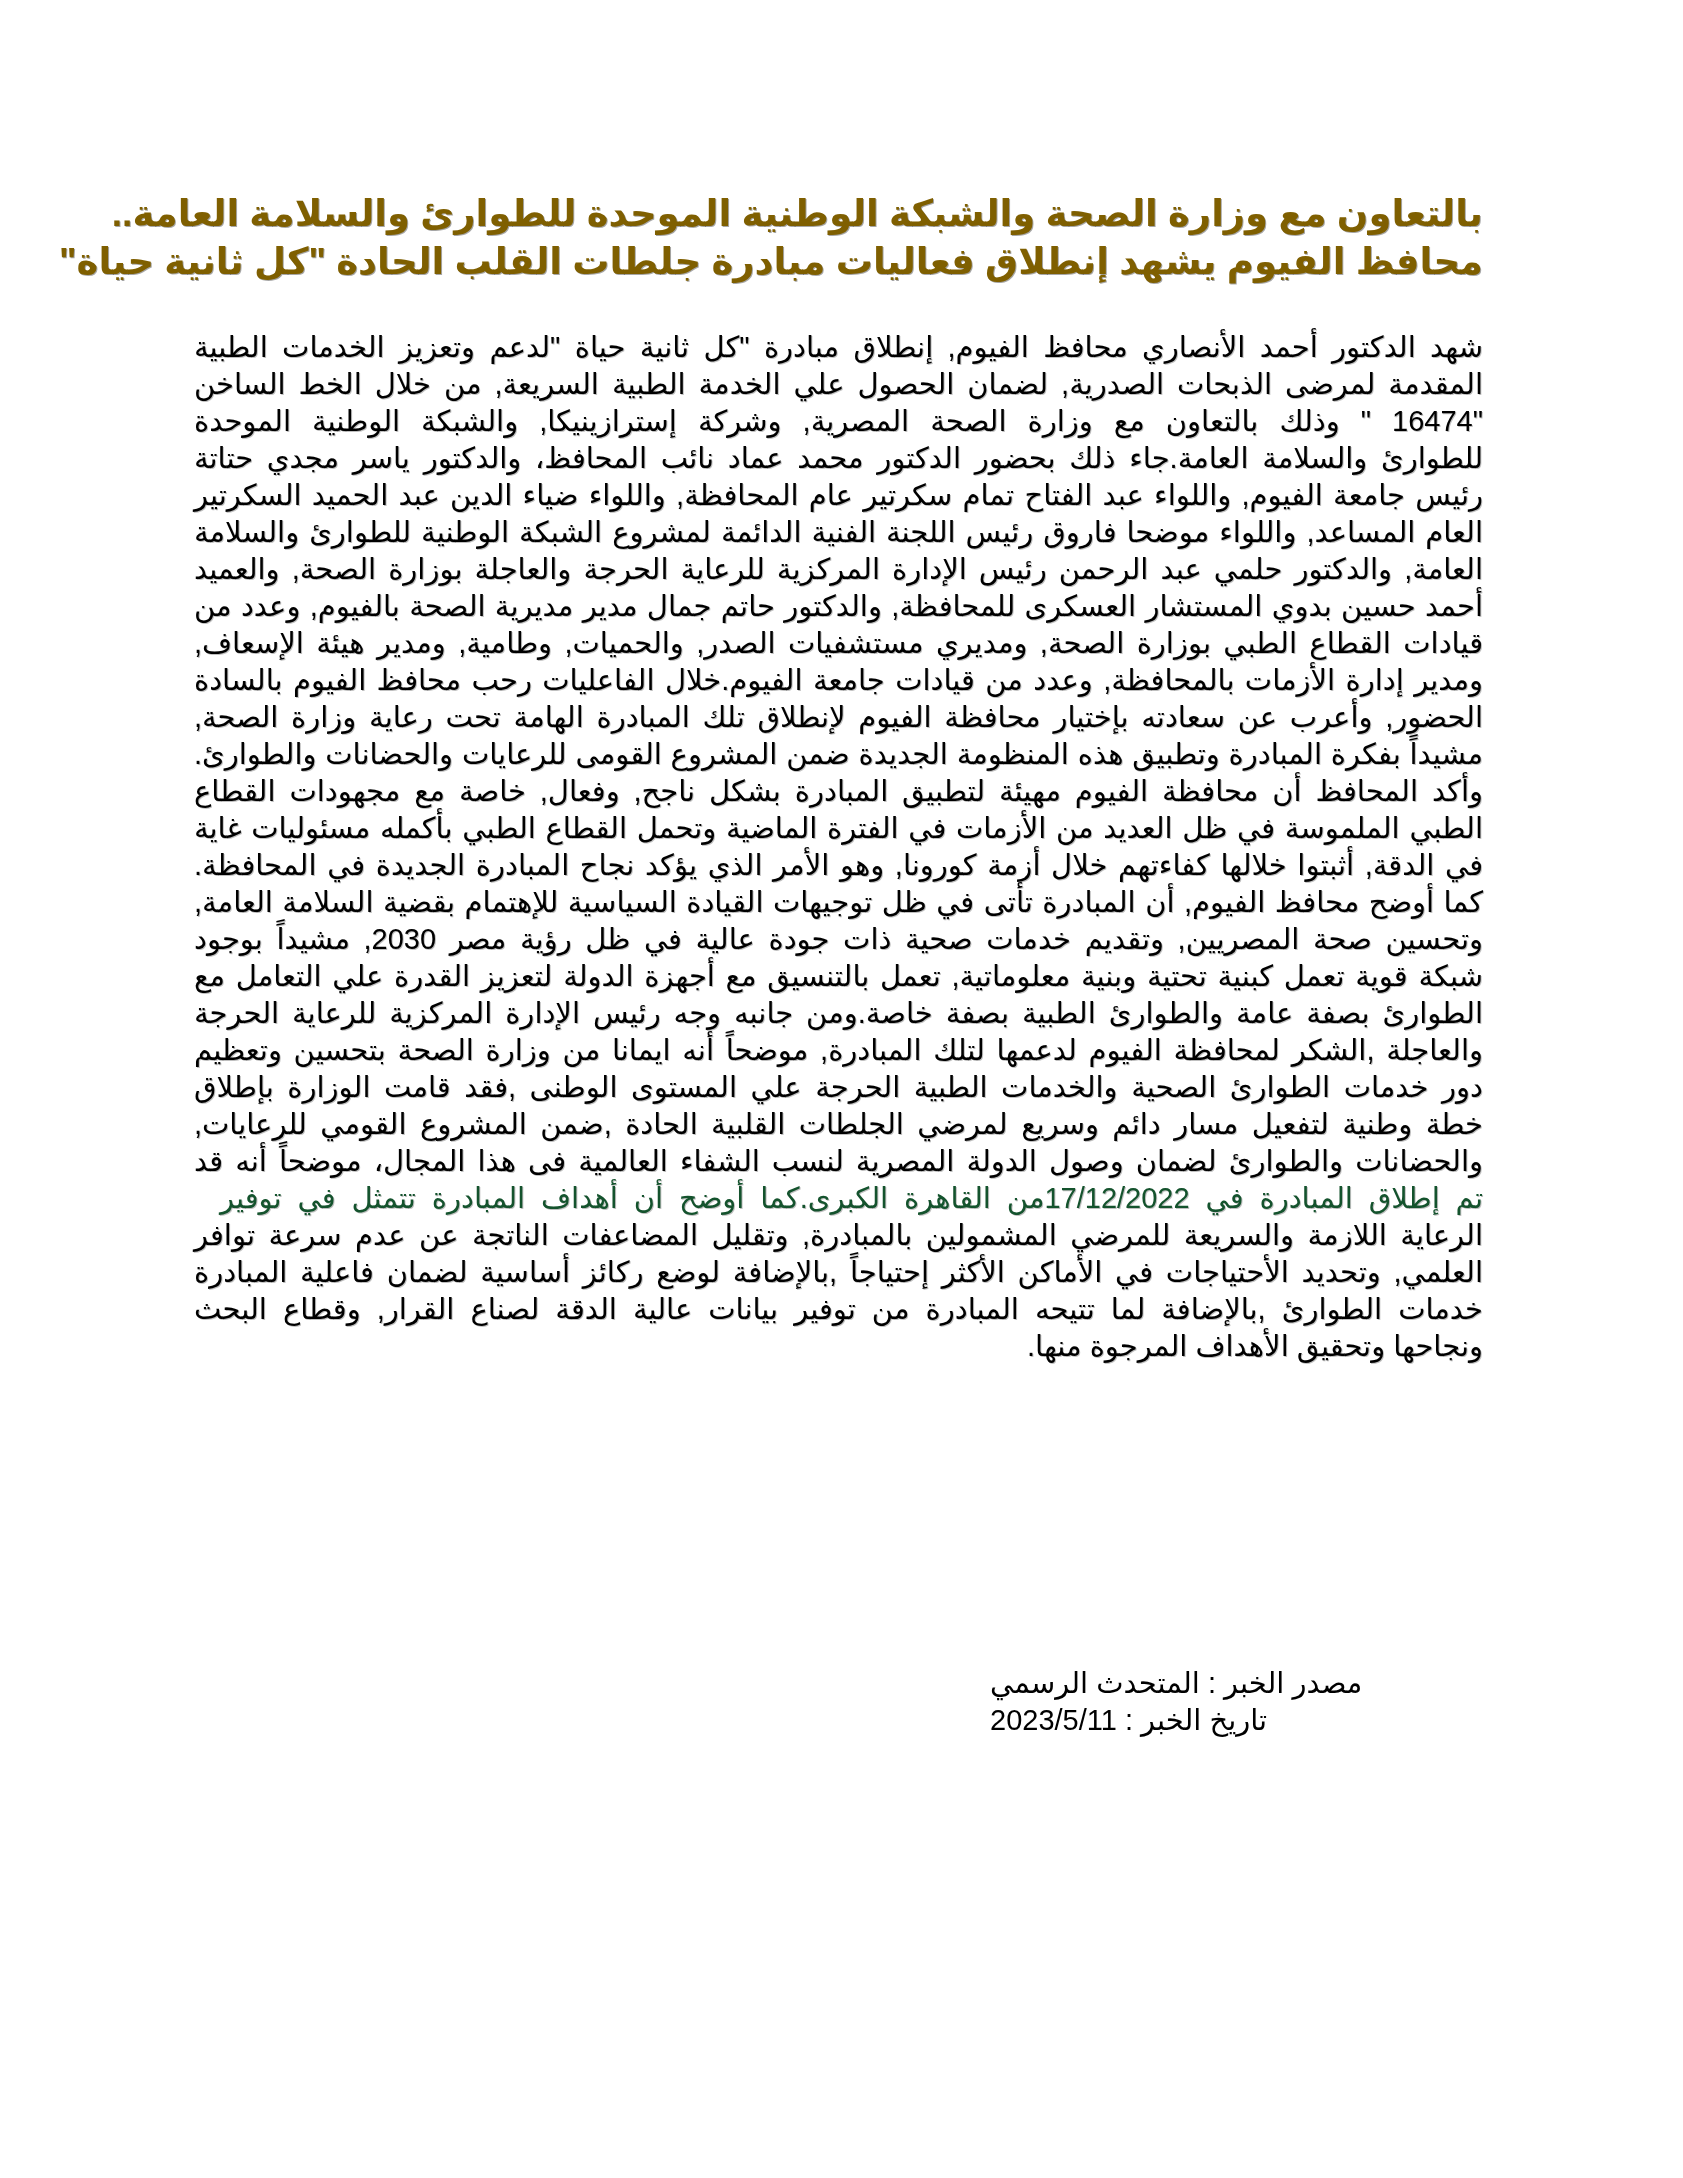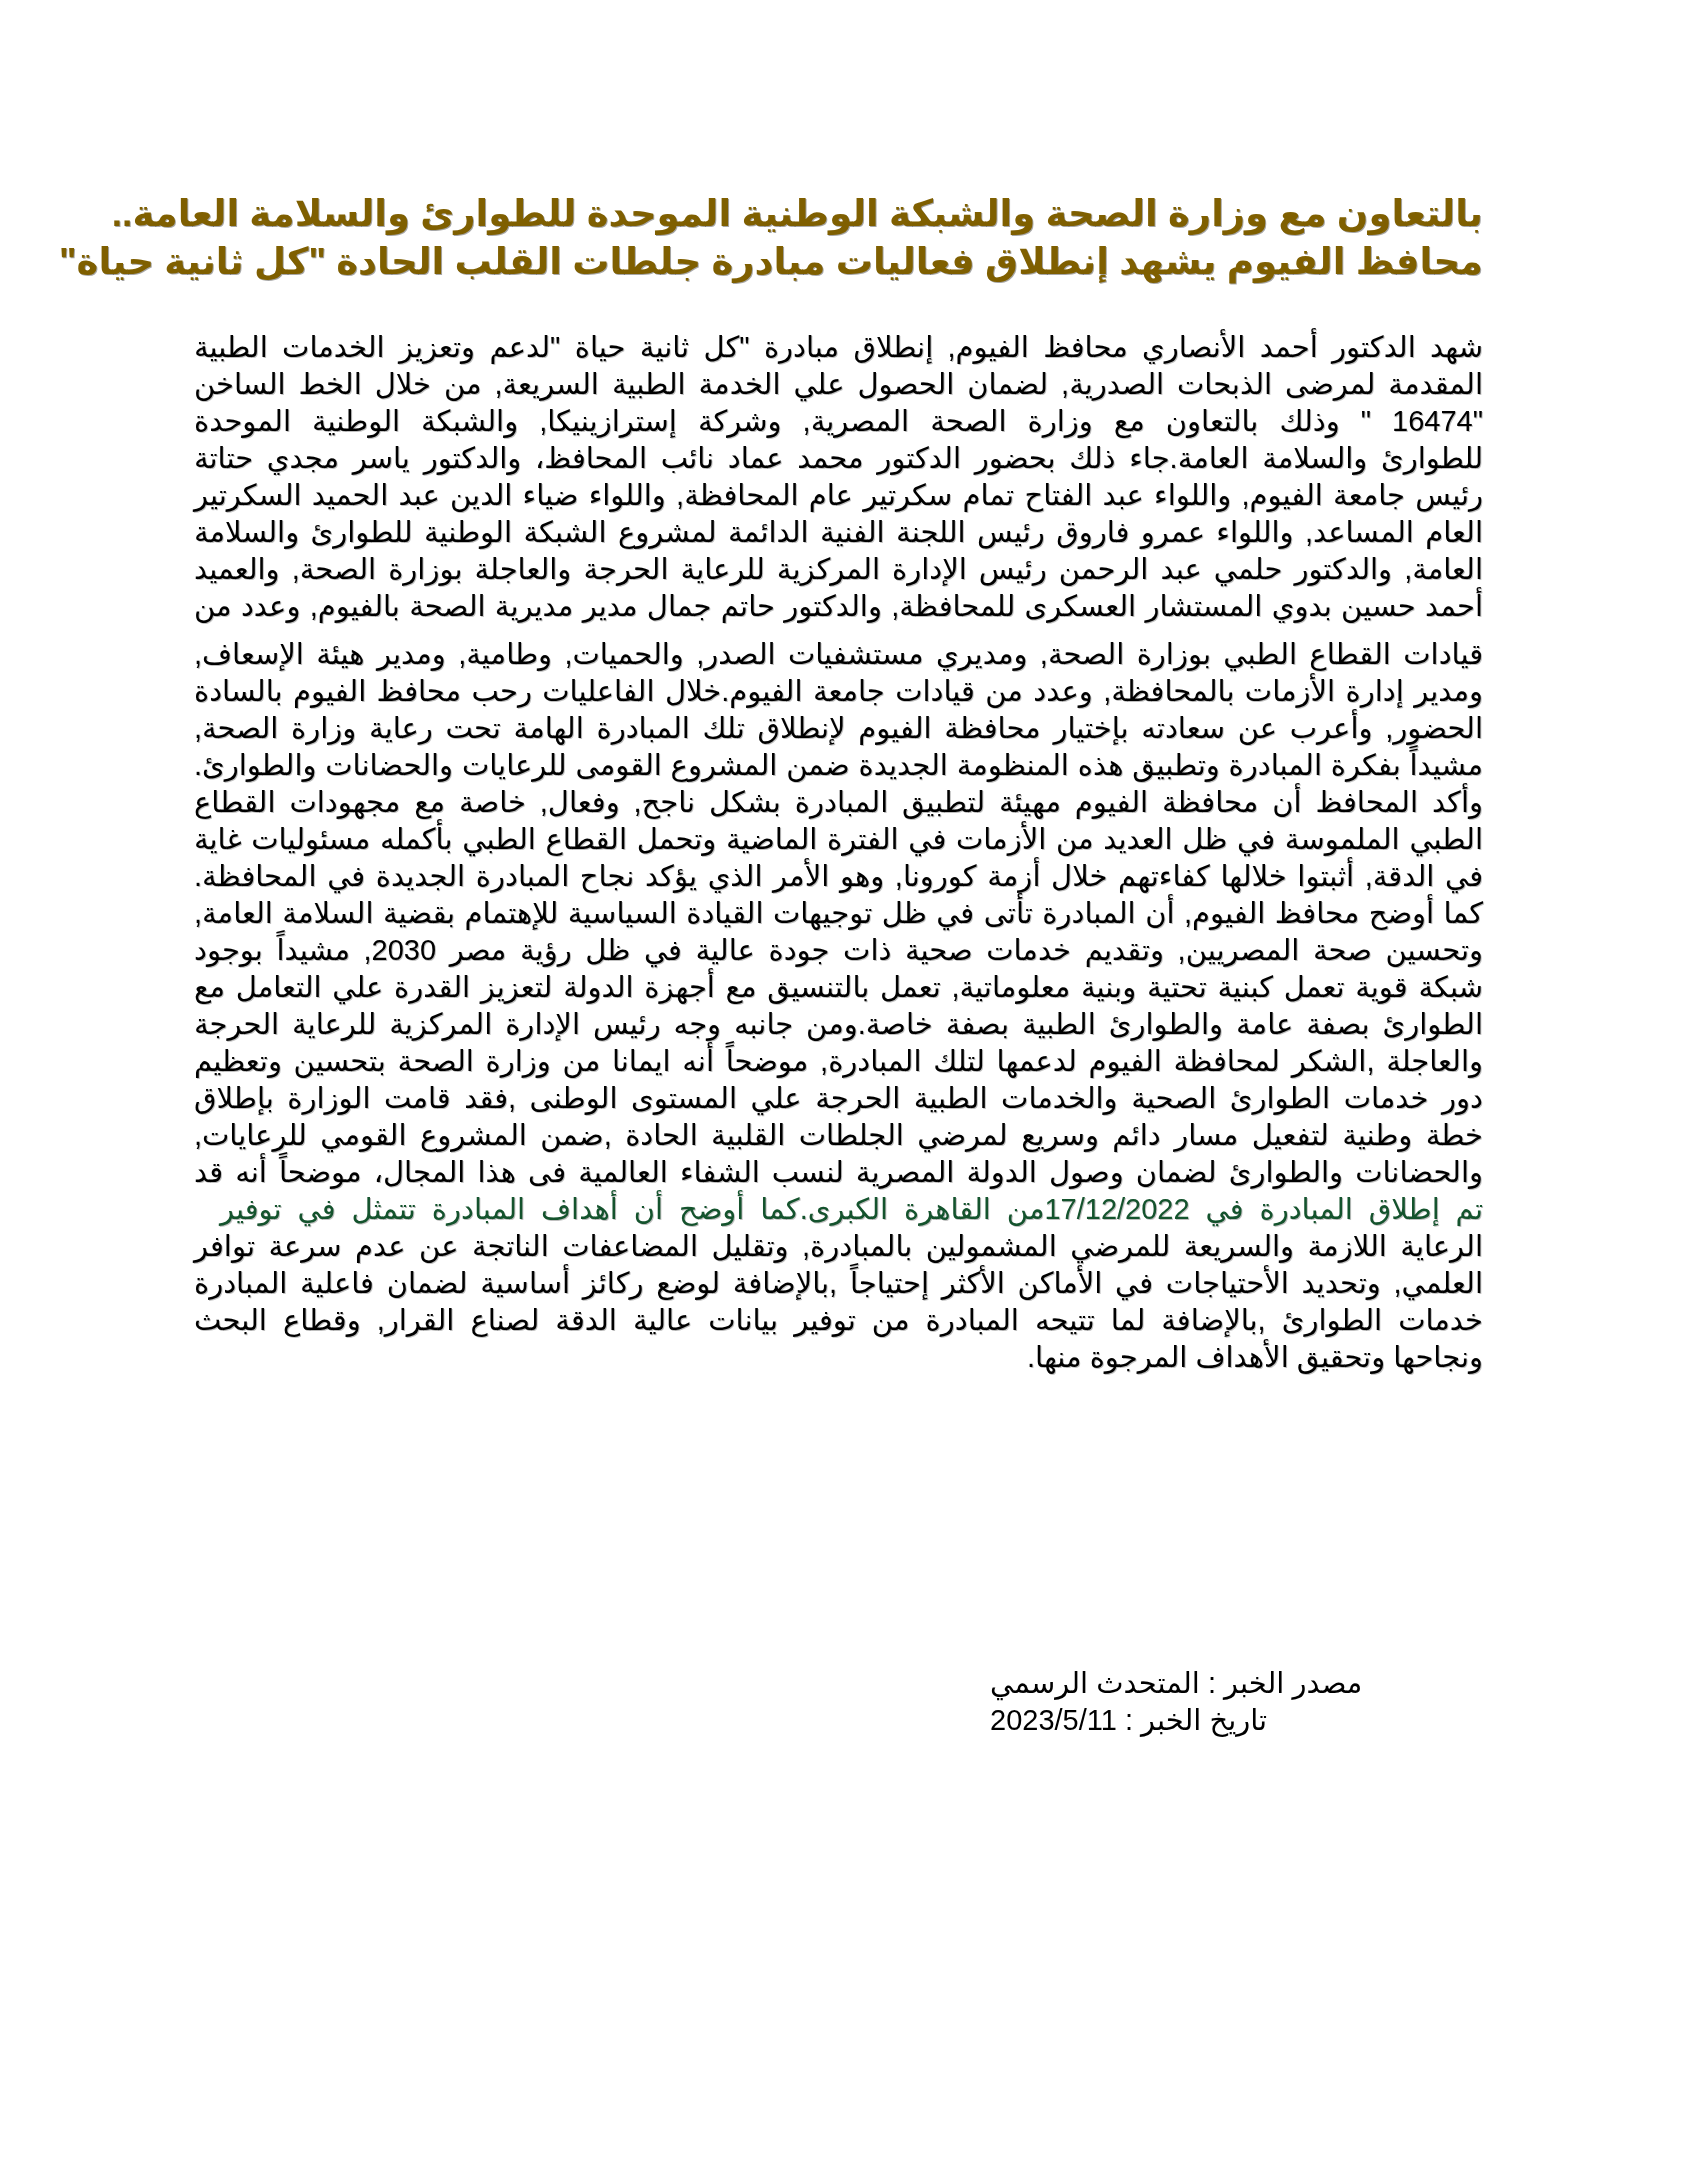--- a/index.html
+++ b/index.html
@@ -87,24 +87,24 @@
     <div class="title-line" style="color: rgb(127, 95, 0);">بالتعاون مع وزارة الصحة والشبكة الوطنية الموحدة للطوارئ والسلامة العامة..</div>
     <div class="title-line" style="color: rgb(127, 95, 0);">محافظ الفيوم يشهد إنطلاق فعاليات مبادرة جلطات القلب الحادة "كل ثانية حياة"</div>
   </div>
 
   <div class="body-block">
     <div class="body-line" style="color: rgb(0, 0, 0);">شهد الدكتور أحمد الأنصاري محافظ الفيوم, إنطلاق مبادرة "كل ثانية حياة "لدعم وتعزيز الخدمات الطبية</div>
     <div class="body-line" style="color: rgb(0, 0, 0);">المقدمة لمرضى الذبحات الصدرية, لضمان الحصول علي الخدمة الطبية السريعة, من خلال الخط الساخن</div>
     <div class="body-line" style="color: rgb(0, 0, 0);">"16474 " وذلك بالتعاون مع وزارة الصحة المصرية, وشركة إسترازينيكا, والشبكة الوطنية الموحدة</div>
     <div class="body-line" style="color: rgb(0, 0, 0);">للطوارئ والسلامة العامة.جاء ذلك بحضور الدكتور محمد عماد نائب المحافظ، والدكتور ياسر مجدي حتاتة</div>
     <div class="body-line" style="color: rgb(0, 0, 0);">رئيس جامعة الفيوم, واللواء عبد الفتاح تمام سكرتير عام المحافظة, واللواء ضياء الدين عبد الحميد السكرتير</div>
-    <div class="body-line" style="color: rgb(0, 0, 0);">العام المساعد, واللواء عمرو فاروق رئيس اللجنة الفنية الدائمة لمشروع الشبكة الوطنية للطوارئ والسلامة</div>
+    <div class="body-line" style="color: rgb(0, 0, 0);">العام المساعد, واللواء موضحا فاروق رئيس اللجنة الفنية الدائمة لمشروع الشبكة الوطنية للطوارئ والسلامة</div>
     <div class="body-line" style="color: rgb(0, 0, 0);">العامة, والدكتور حلمي عبد الرحمن رئيس الإدارة المركزية للرعاية الحرجة والعاجلة بوزارة الصحة, والعميد</div>
     <div class="body-line" style="color: rgb(0, 0, 0);">أحمد حسين بدوي المستشار العسكرى للمحافظة, والدكتور حاتم جمال مدير مديرية الصحة بالفيوم, وعدد من</div>
-    <div class="body-line" style="color: rgb(0, 0, 0); margin-top: 11px;">قيادات القطاع الطبي بوزارة الصحة, ومديري مستشفيات الصدر, والحميات, وطامية, ومدير هيئة الإسعاف,</div>
+    <div class="body-line" style="color: rgb(0, 0, 0);">قيادات القطاع الطبي بوزارة الصحة, ومديري مستشفيات الصدر, والحميات, وطامية, ومدير هيئة الإسعاف,</div>
     <div class="body-line" style="color: rgb(0, 0, 0);">ومدير إدارة الأزمات بالمحافظة, وعدد من قيادات جامعة الفيوم.خلال الفاعليات رحب محافظ الفيوم بالسادة</div>
     <div class="body-line" style="color: rgb(0, 0, 0);">الحضور, وأعرب عن سعادته بإختيار محافظة الفيوم لإنطلاق تلك المبادرة الهامة تحت رعاية وزارة الصحة,</div>
     <div class="body-line" style="color: rgb(0, 0, 0);">مشيداً بفكرة المبادرة وتطبيق هذه المنظومة الجديدة ضمن المشروع القومى للرعايات والحضانات والطوارئ.</div>
     <div class="body-line" style="color: rgb(0, 0, 0);">وأكد المحافظ أن محافظة الفيوم مهيئة لتطبيق المبادرة بشكل ناجح, وفعال, خاصة مع مجهودات القطاع</div>
     <div class="body-line" style="color: rgb(0, 0, 0);">الطبي الملموسة في ظل العديد من الأزمات في الفترة الماضية وتحمل القطاع الطبي بأكمله مسئوليات غاية</div>
     <div class="body-line" style="color: rgb(0, 0, 0);">في الدقة, أثبتوا خلالها كفاءتهم خلال أزمة كورونا, وهو الأمر الذي يؤكد نجاح المبادرة الجديدة في المحافظة.</div>
     <div class="body-line" style="color: rgb(0, 0, 0);">كما أوضح محافظ الفيوم, أن المبادرة تأتى في ظل توجيهات القيادة السياسية للإهتمام بقضية السلامة العامة,</div>
     <div class="body-line" style="color: rgb(0, 0, 0);">وتحسين صحة المصريين, وتقديم خدمات صحية ذات جودة عالية في ظل رؤية مصر 2030, مشيداً بوجود</div>
     <div class="body-line" style="color: rgb(0, 0, 0);">شبكة قوية تعمل كبنية تحتية وبنية معلوماتية, تعمل بالتنسيق مع أجهزة الدولة لتعزيز القدرة علي التعامل مع</div>
     <div class="body-line" style="color: rgb(0, 0, 0);">الطوارئ بصفة عامة والطوارئ الطبية بصفة خاصة.ومن جانبه وجه رئيس الإدارة المركزية للرعاية الحرجة</div>

